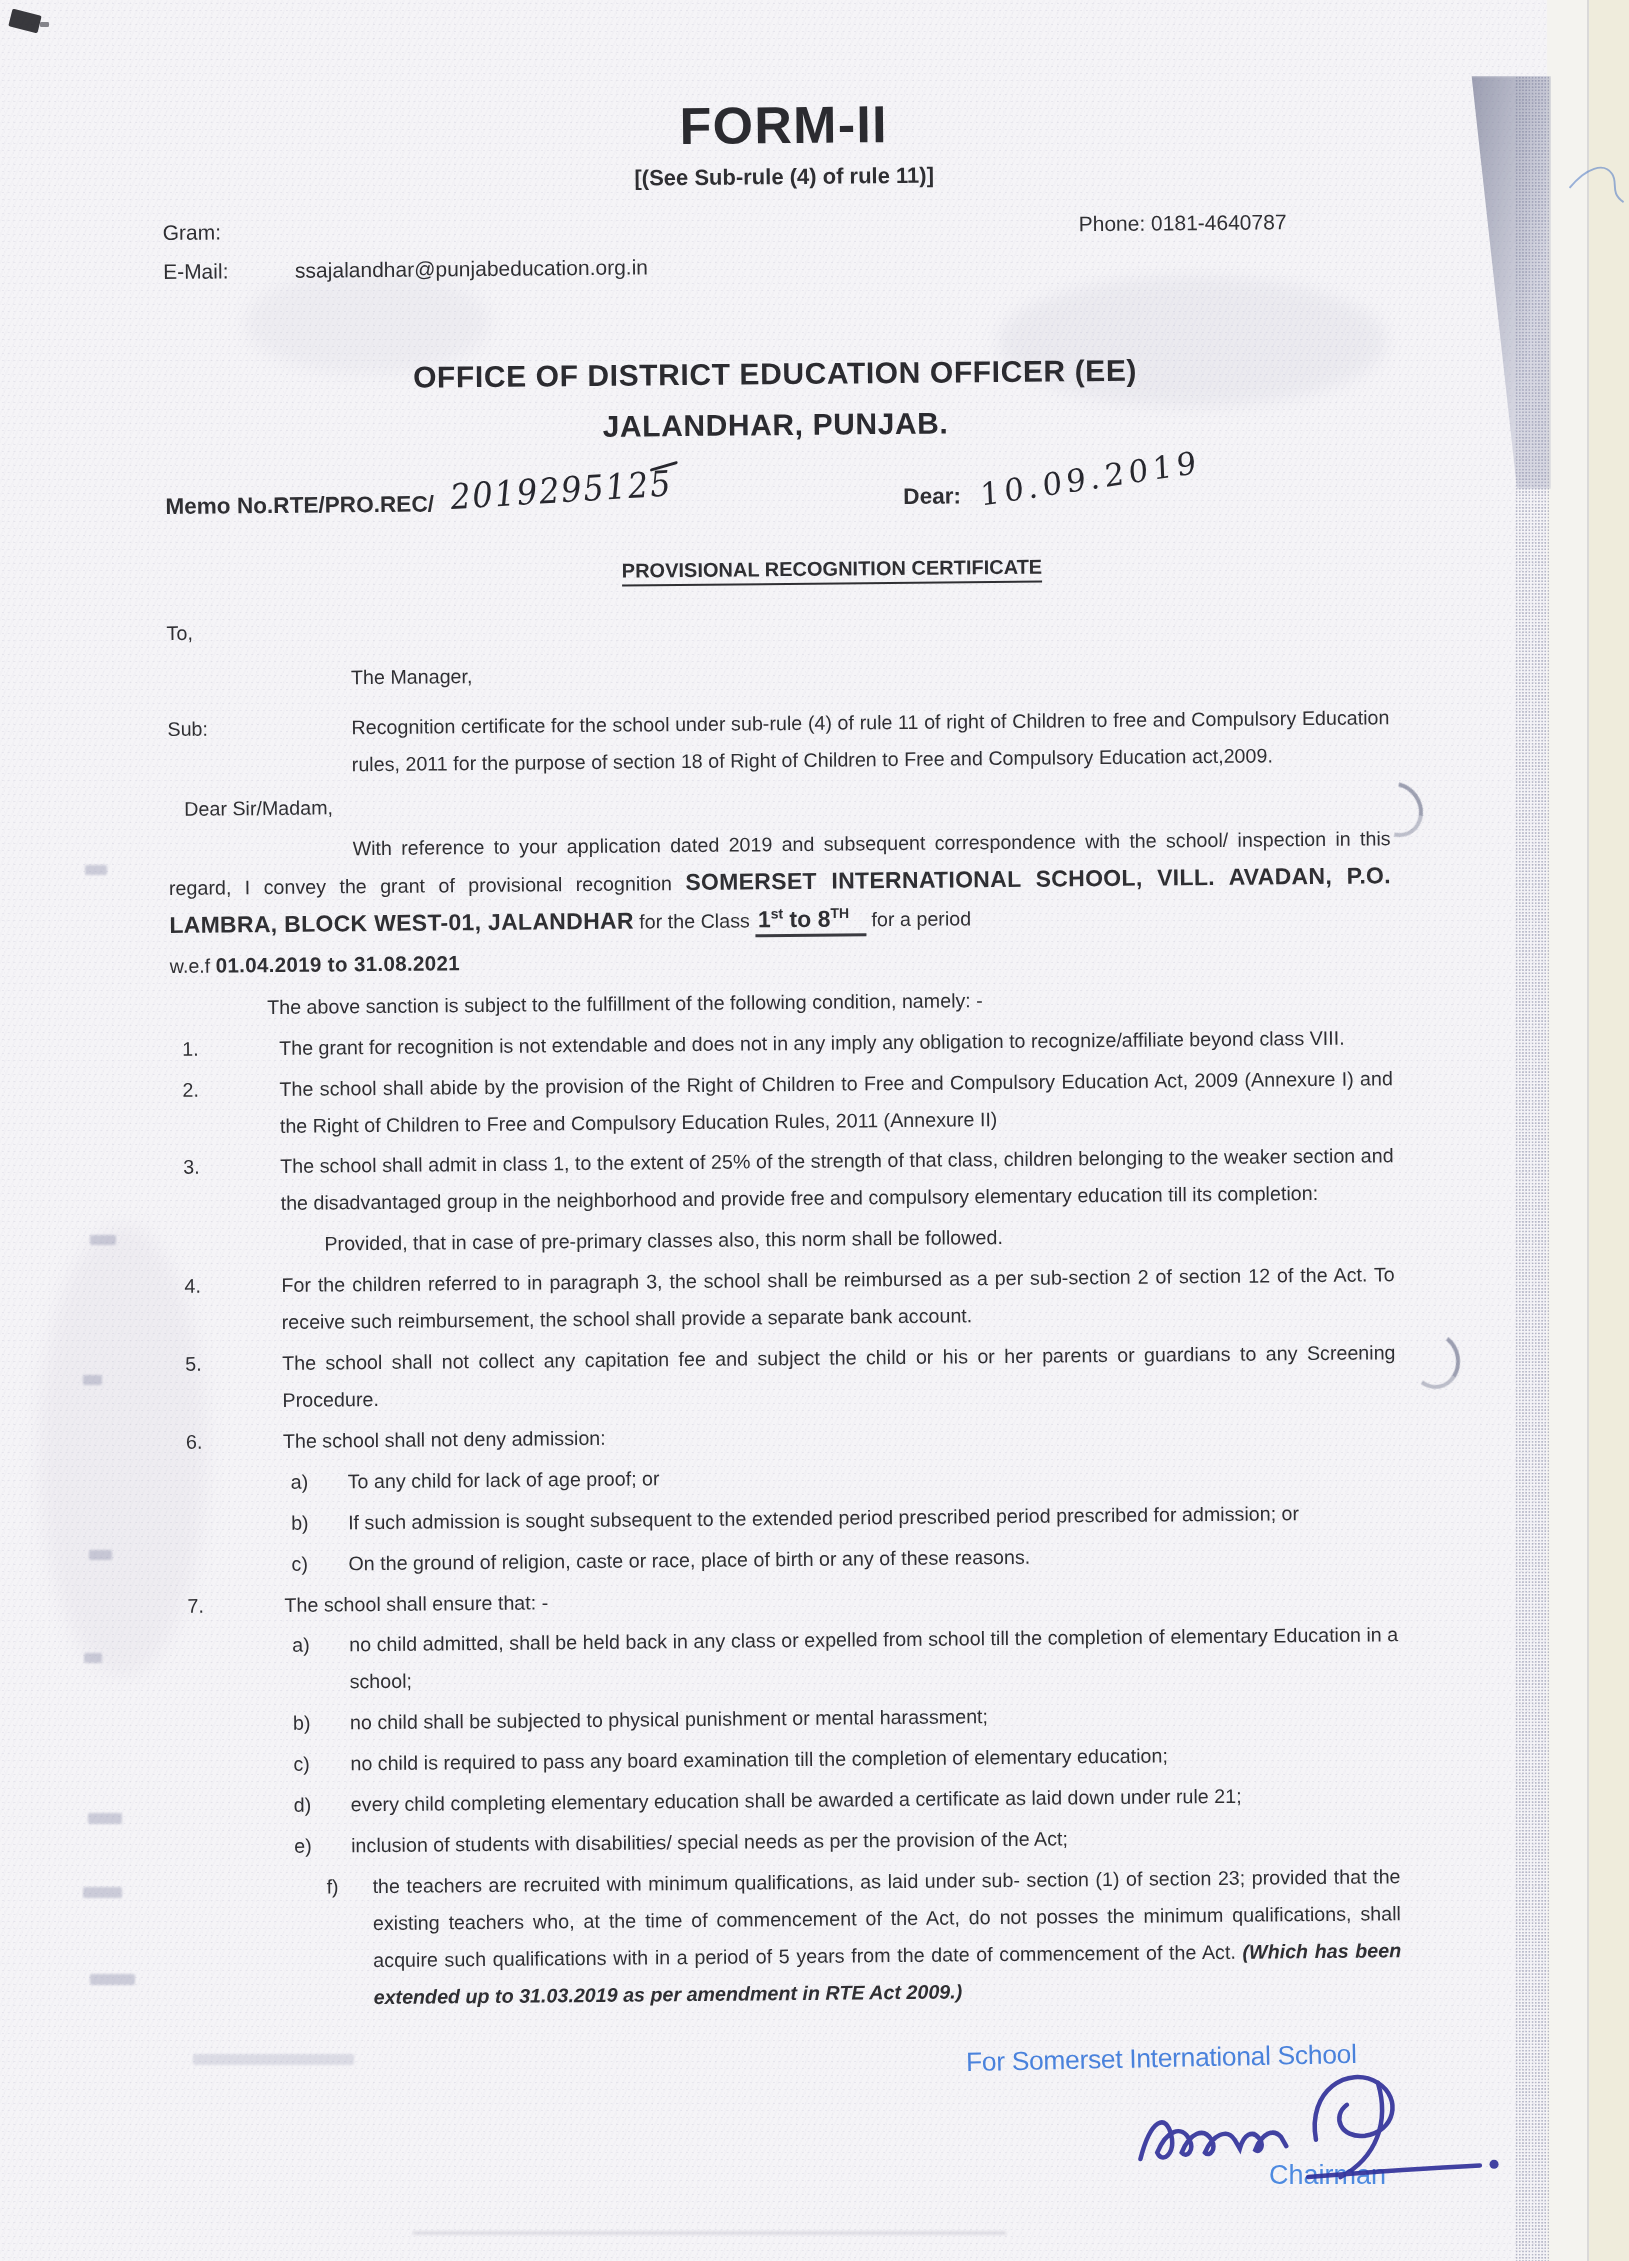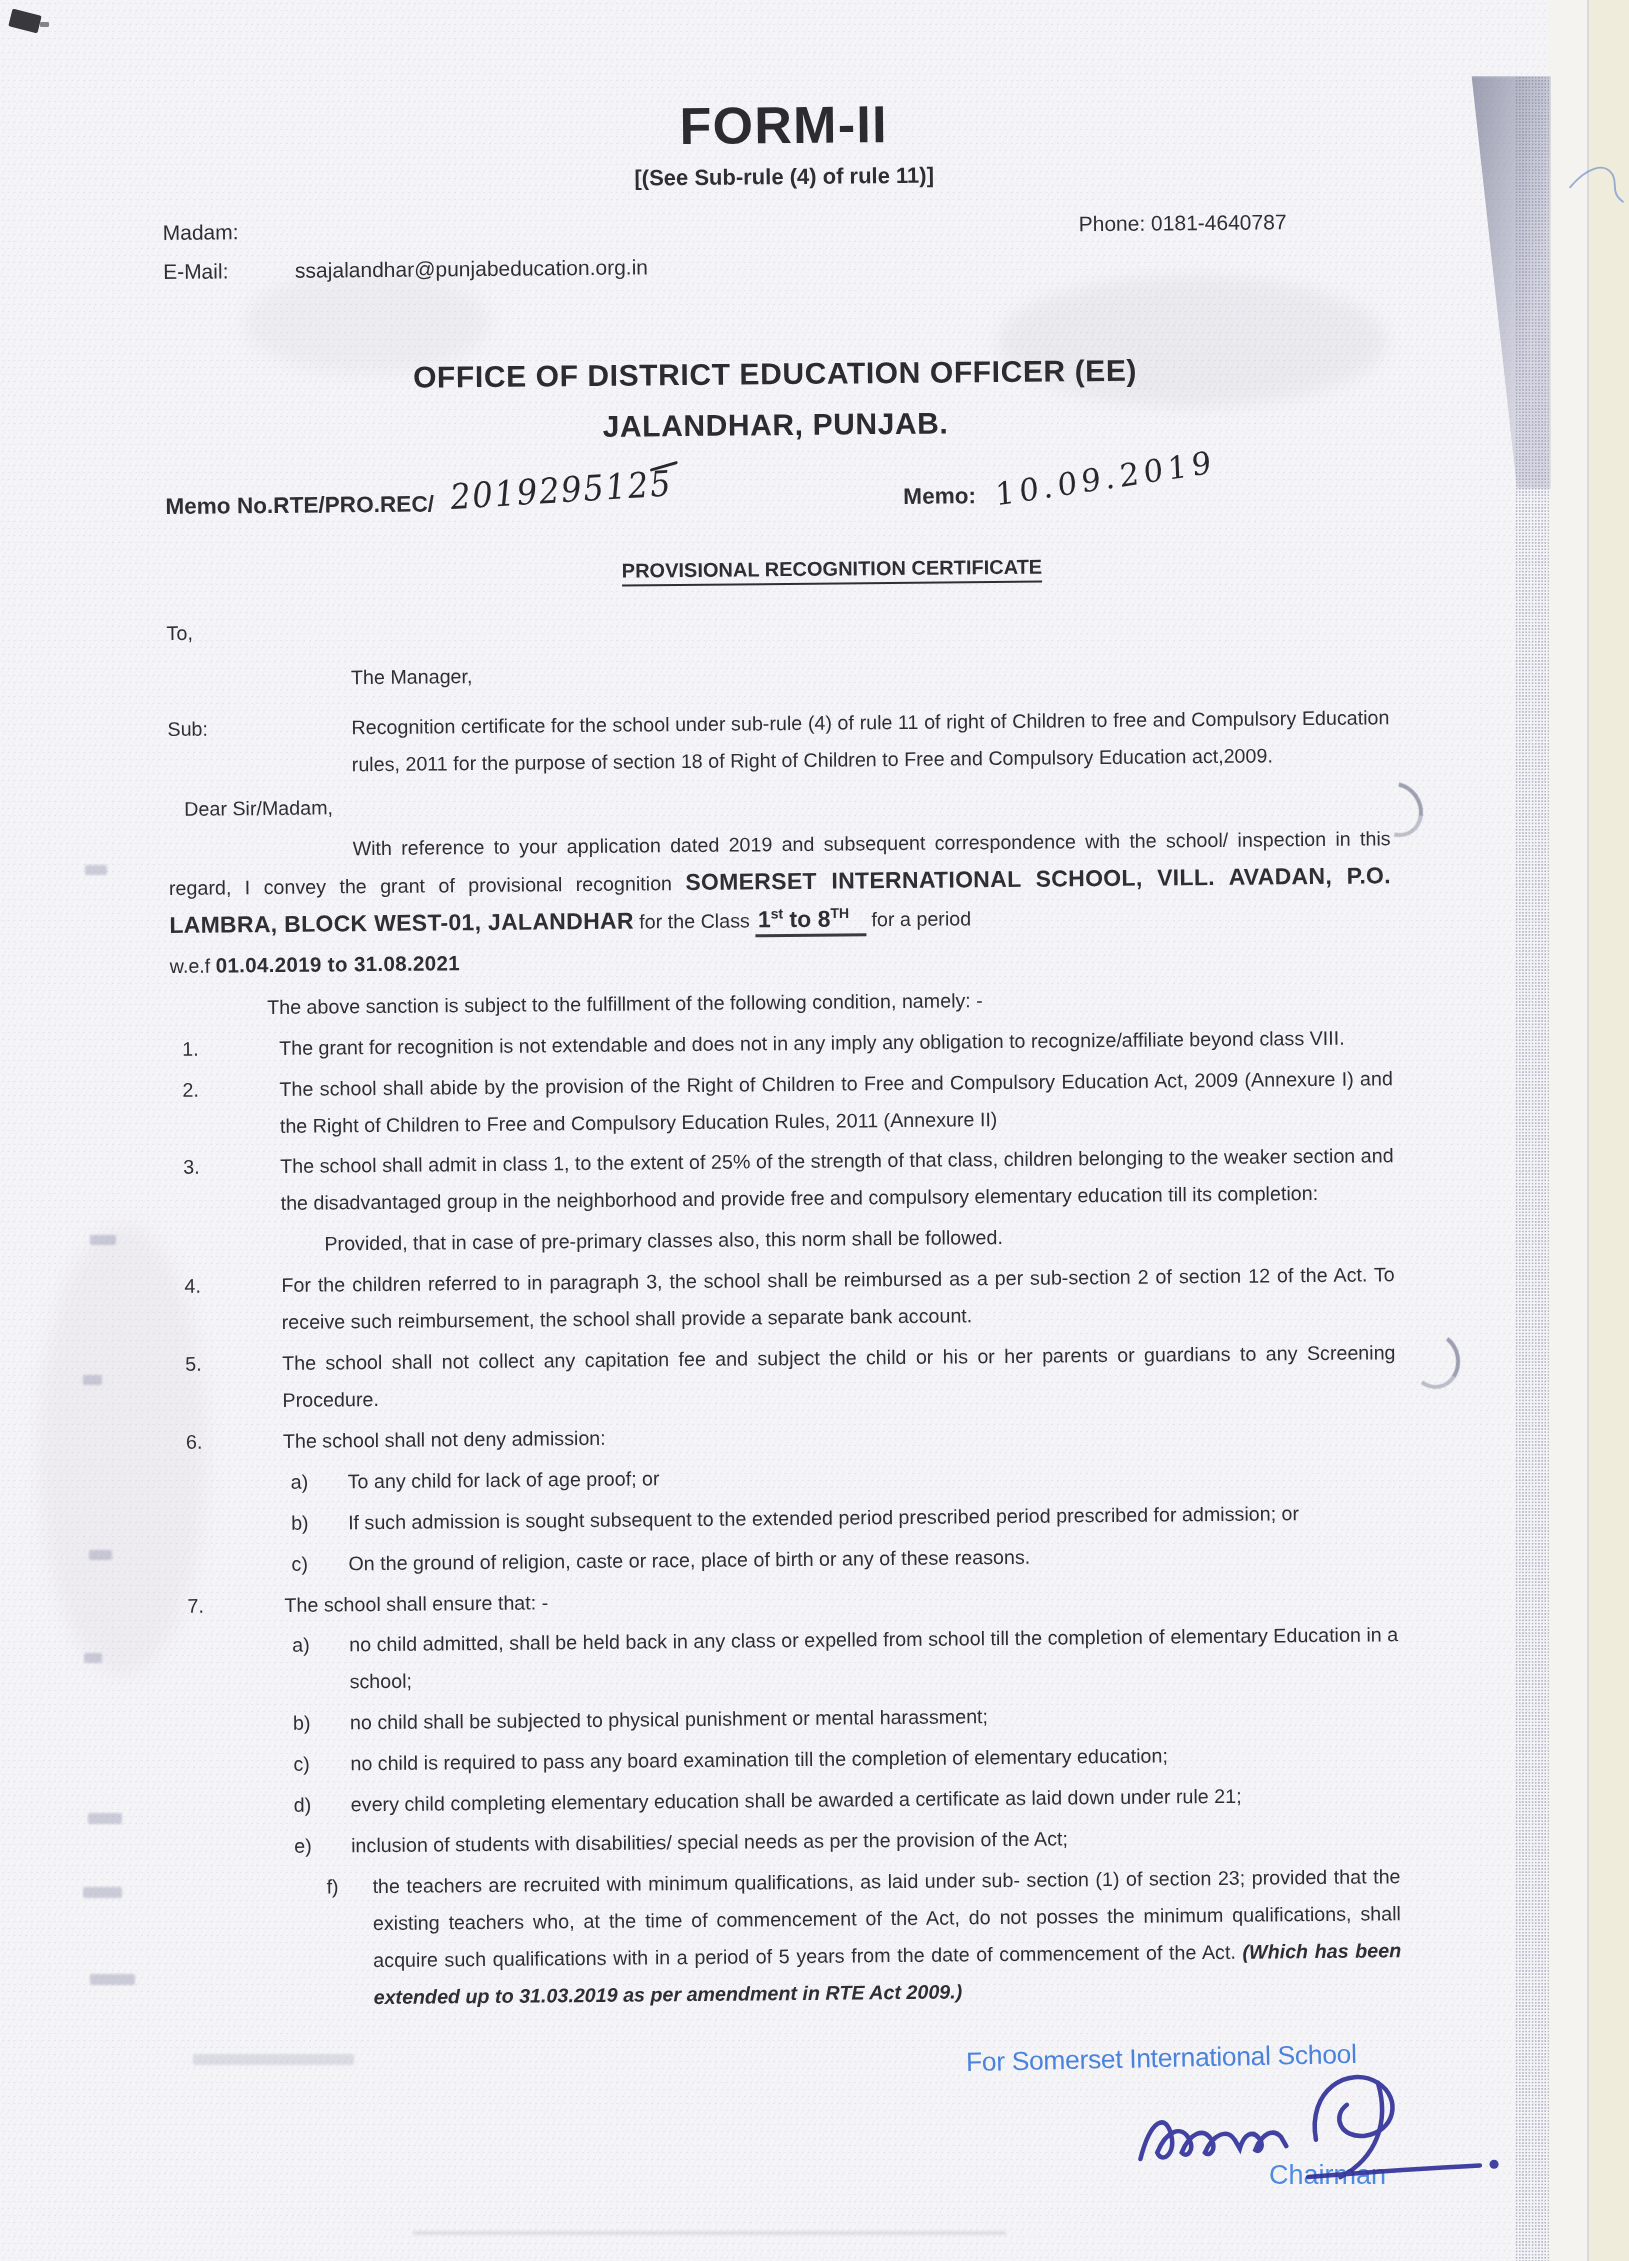--- a/index.html
+++ b/index.html
@@ -127,36 +127,36 @@
 <div class="ghost" style="left:193px;top:2054px;width:161px;height:11px;opacity:.6;"></div>
 <div class="streak" style="left:413px;top:2231px;width:593px;height:3.9px;"></div>
 
 <div class="content">
   <div class="form-title">FORM-II</div>
   <div class="form-subtitle">[(See Sub-rule (4) of rule 11)]</div>
 
   <div class="flow">
     <div class="contact">
       <div>
-        <span>Madam:</span>
+        <span>Gram:</span>
         <span class="phone">Phone: 0181-4640787</span>
       </div>
       <div class="email-row">
         <span class="email-label">E-Mail:</span>
         <span>ssajalandhar@punjabeducation.org.in</span>
       </div>
     </div>
 
     <div class="office">OFFICE OF DISTRICT EDUCATION OFFICER (EE)</div>
     <div class="office office2">JALANDHAR, PUNJAB.</div>
 
     <div class="memo-row">
       <span>Memo No.RTE/PRO.REC/</span><span class="hand memo-num">2019295125</span>
       <span class="dated">
-        <span>Memo:</span><span class="hand dated-val">10.09.2019</span>
+        <span>Dear:</span><span class="hand dated-val">10.09.2019</span>
       </span>
     </div>
 
     <div class="doc-title"><span>PROVISIONAL RECOGNITION CERTIFICATE</span></div>
 
     <div class="t to-label">To,</div>
     <div class="t addressee">The Manager,</div>
 
     <div class="sub-row t">
       <div class="sub-label">Sub:</div>

